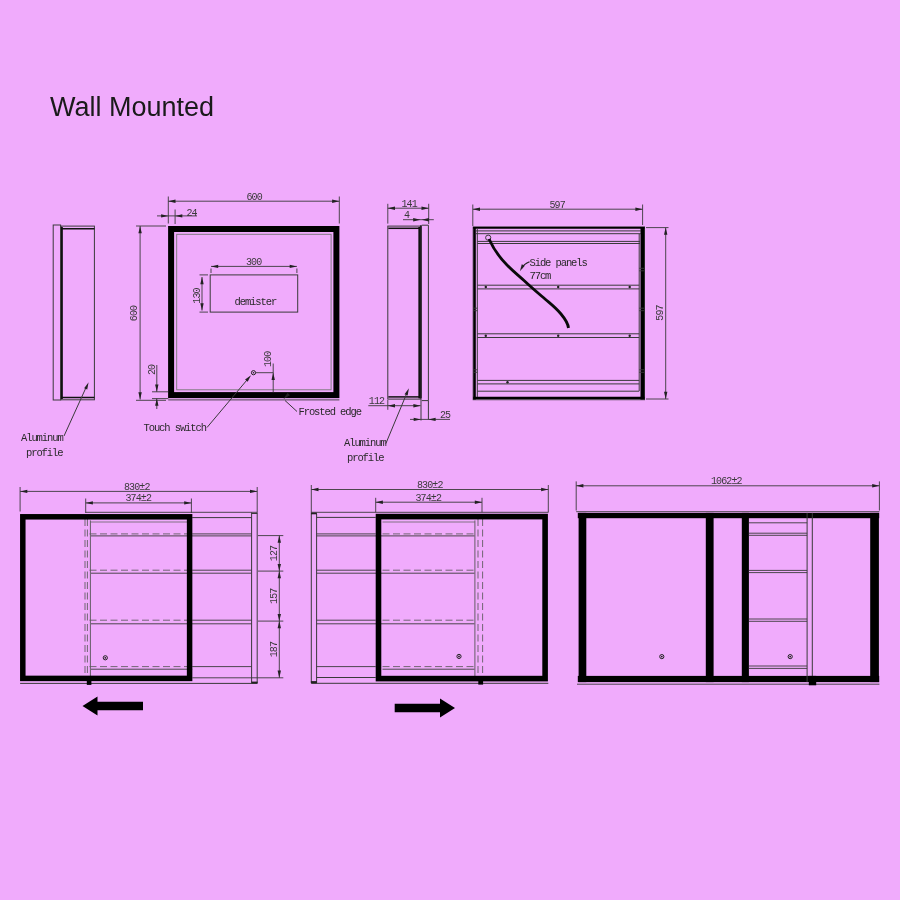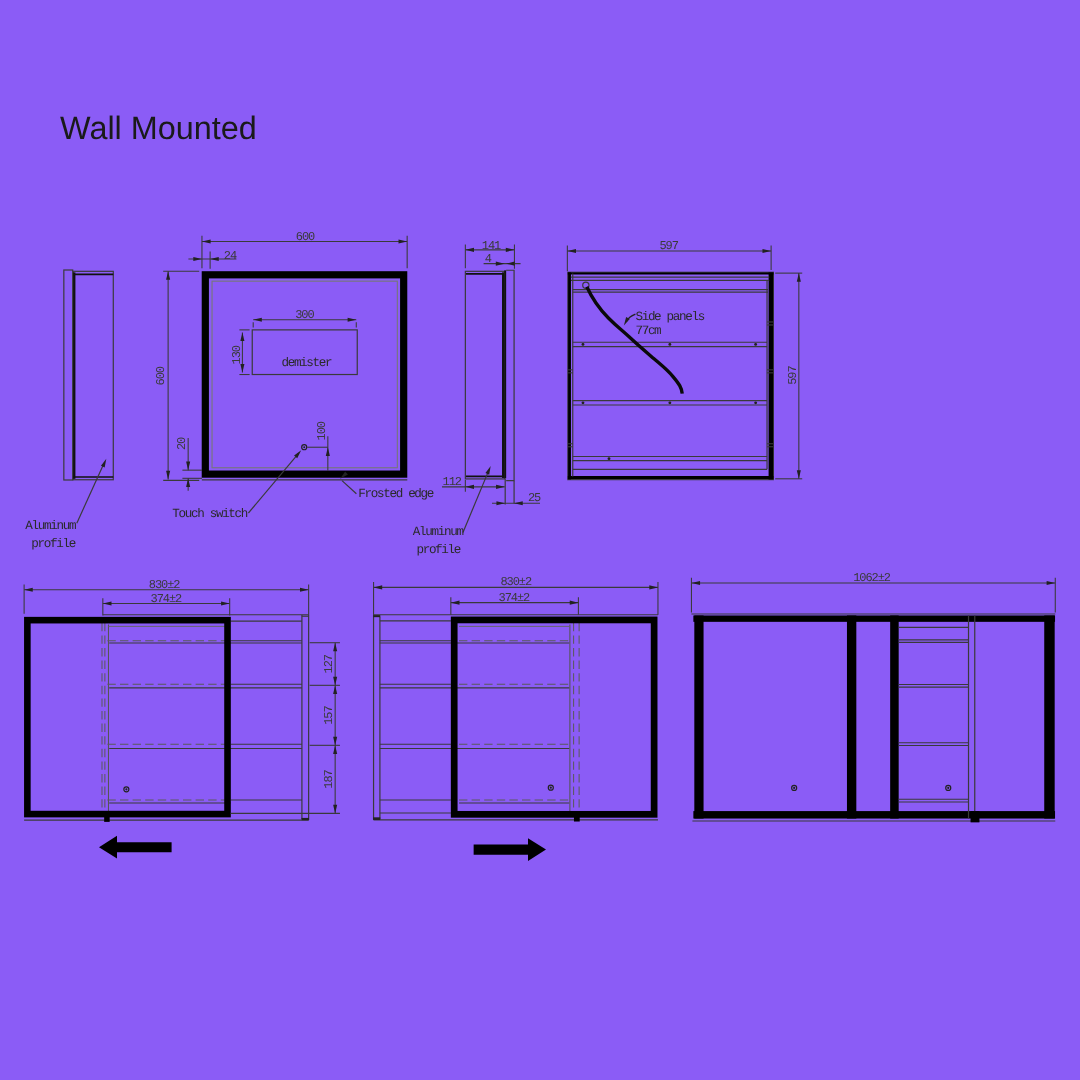--- a/index.html
+++ b/index.html
@@ -1,16 +1,16 @@
 <!DOCTYPE html>
 <html><head>
 <meta charset="utf-8">
 <style>
 html,body{margin:0;padding:0;background:#fff;}
-#page{position:relative;width:900px;height:900px;background:#8b5cf6;overflow:hidden;}
+#page{position:relative;width:900px;height:900px;background:#f0abfc;overflow:hidden;}
 svg{position:absolute;left:0;top:0;}
 text{fill:#333;}
 .dim{font-family:"Liberation Mono",monospace;font-size:10px;letter-spacing:-0.9px;fill:#3a3a3a;}
 .lbl{font-family:"Liberation Mono",monospace;font-size:10.5px;letter-spacing:-1.1px;fill:#2a2a2a;}
 .title{font-family:"Liberation Sans",sans-serif;font-size:27px;fill:#1a1a1a;}
 </style>
 </head>
 <body>
 <div id="page">
 <svg width="900" height="900" viewBox="0 0 900 900">

